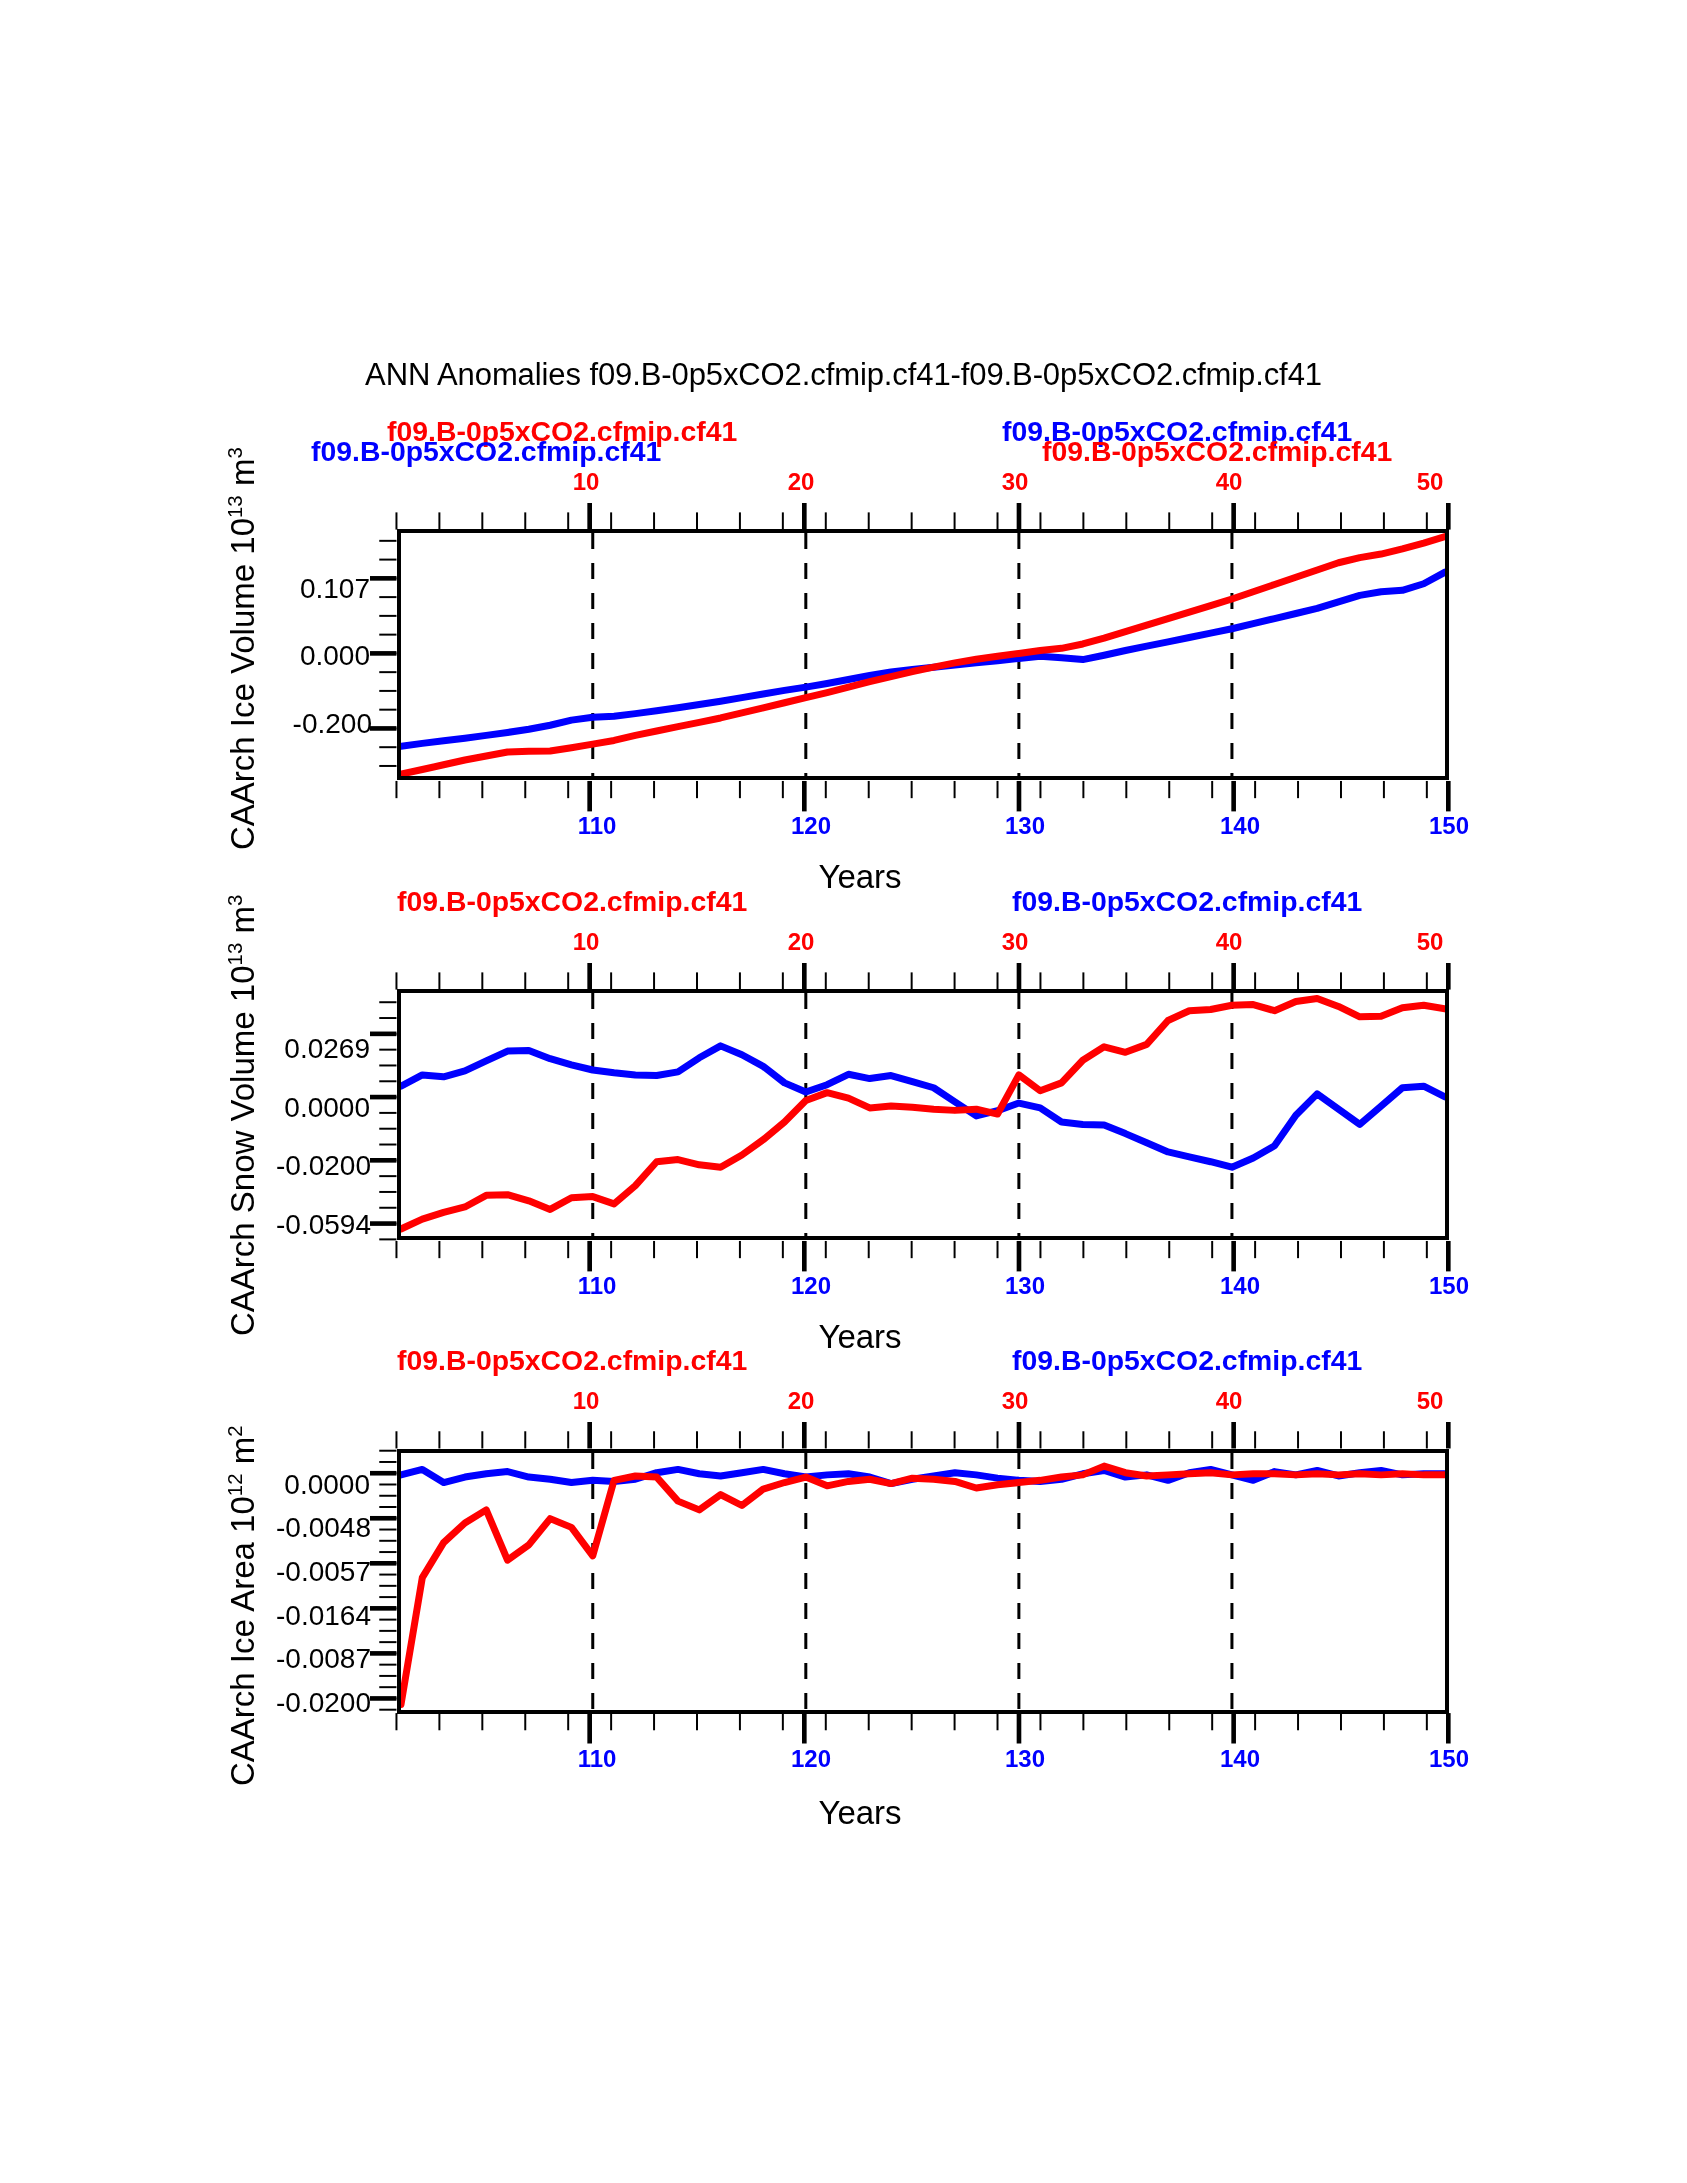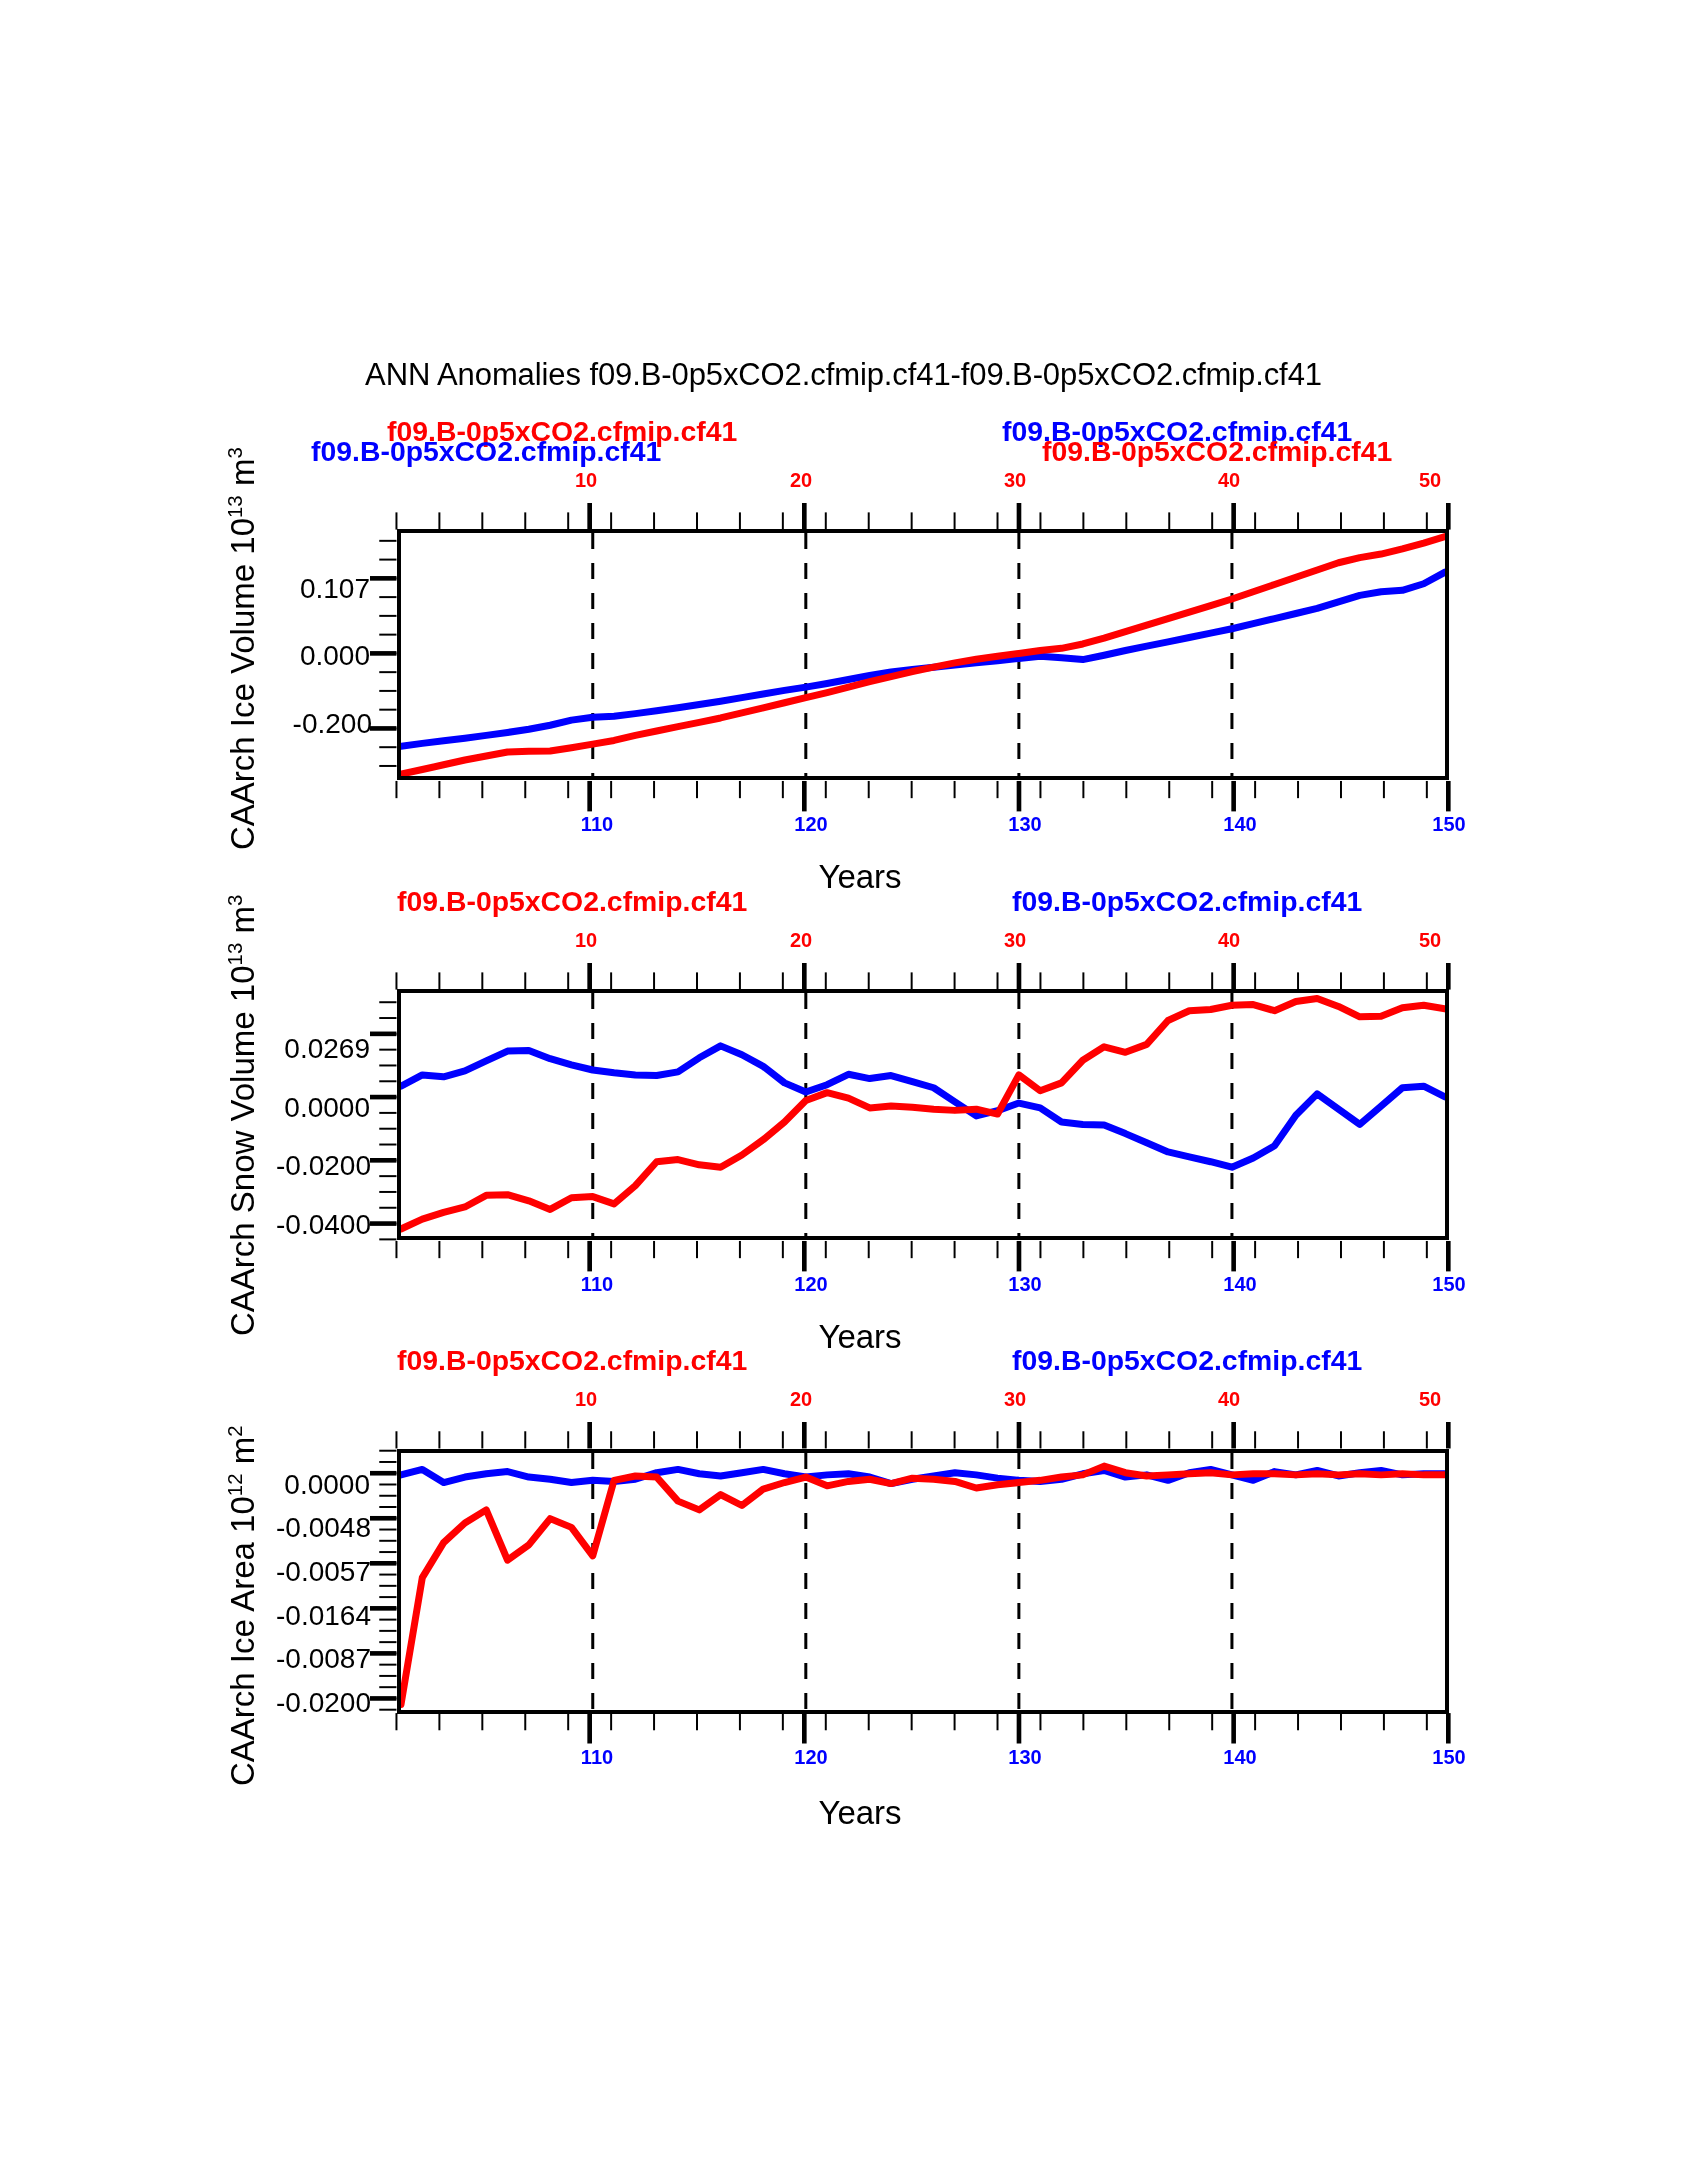--- a/index.html
+++ b/index.html
@@ -17,21 +17,21 @@
   .plotbox{
     position:absolute; border:4.6px solid #000; background:#fff; box-sizing:border-box;
   }
   .svgwrap{position:absolute;left:0;top:0;width:100%;height:100%;}
   .svgwrap svg{display:block;width:100%;height:100%;}
 
   
   .tickrow{position:absolute;height:33px;}
   .tklabel{
     position:absolute; transform:translateX(-50%);
-    font-size:20px; font-weight:bold; white-space:nowrap; line-height:1;
+    font-size:24px; font-weight:bold; white-space:nowrap; line-height:1;
   }
   .tklabel.red{color:#ff0000;}
   .tklabel.blue{color:#0000ff;}
 
   
   .ylab{
     position:absolute; transform:translateY(-50%); text-align:right;
     font-size:28px; color:#000; white-space:nowrap; line-height:1;
   }
 
@@ -210,21 +210,21 @@
     </div>
 
     <div class="ytitle" style="left:225px;top:1336px;">
       <span>CAArch Snow Volume 10</span><sup>13</sup><span> m</span><sup>3</sup>
     </div>
 
     <div>
       <div class="ylab" style="left:238px;top:1049px;width:132px;">0.0269</div>
       <div class="ylab" style="left:238px;top:1108px;width:132px;">0.0000</div>
       <div class="ylab" style="left:225px;top:1166px;width:146px;">-0.0200</div>
-      <div class="ylab" style="left:225px;top:1225px;width:146px;">-0.0400</div>
+      <div class="ylab" style="left:225px;top:1225px;width:146px;">-0.0594</div>
     </div>
 
     <div class="ticklayer" style="left:370px;top:963px;width:1118px;height:331px;">
       <svg width="1118" height="331" viewBox="0 0 1690 500">
           <line x1="40" x2="40" y1="14" y2="40" stroke="#000" stroke-width="3"></line>
           <line x1="40" x2="40" y1="420" y2="446" stroke="#000" stroke-width="3"></line>
           <line x1="104.89795918367346" x2="104.89795918367346" y1="14" y2="40" stroke="#000" stroke-width="3"></line>
           <line x1="104.89795918367346" x2="104.89795918367346" y1="420" y2="446" stroke="#000" stroke-width="3"></line>
           <line x1="169.79591836734693" x2="169.79591836734693" y1="14" y2="40" stroke="#000" stroke-width="3"></line>
           <line x1="169.79591836734693" x2="169.79591836734693" y1="420" y2="446" stroke="#000" stroke-width="3"></line>

